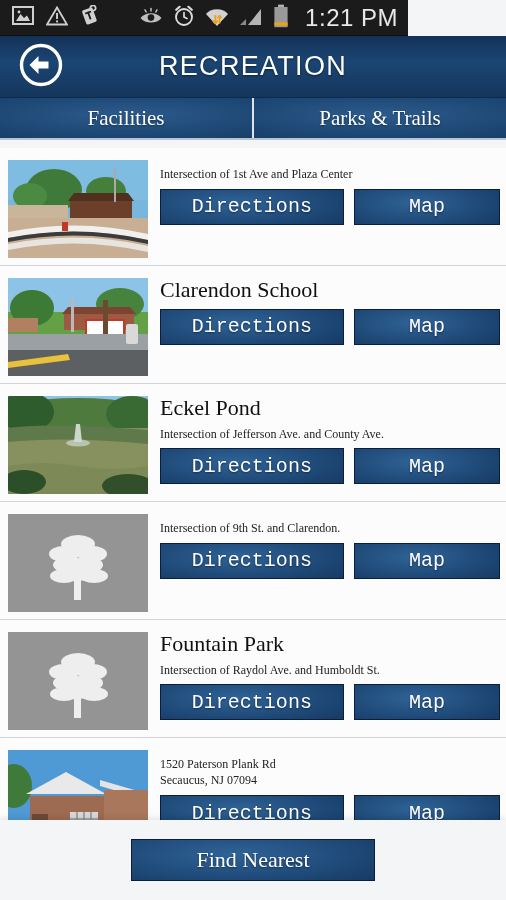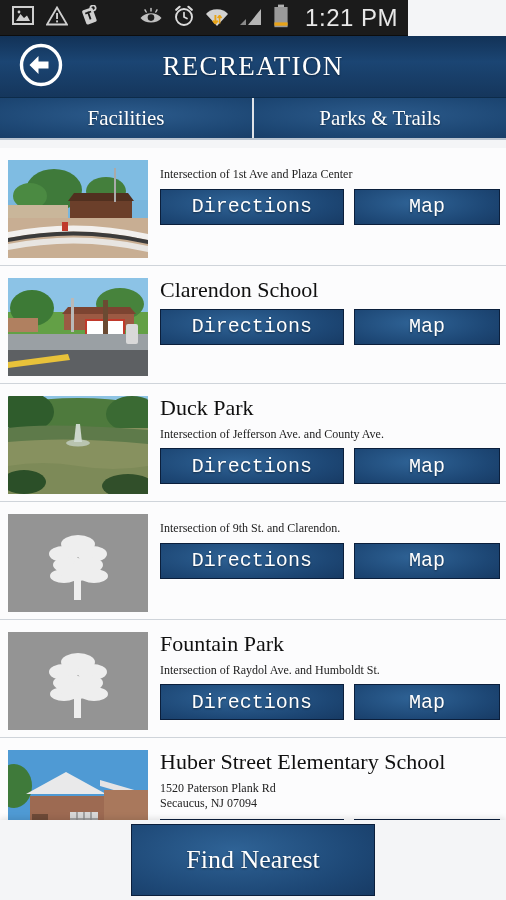--- a/index.html
+++ b/index.html
@@ -40,21 +40,21 @@
   .header{ border-bottom:1px solid #0c2b4a; }
   .back-btn{
     position:absolute; left:16px; top:50%; transform:translateY(-50%);
     width:50px; height:50px;
     display:flex; align-items:center; justify-content:center;
     cursor:pointer;
   }
   .header-title{
     width:100%; text-align:center;
     color:#ffffff; font-size:27px; letter-spacing:1.3px;
-    font-family:Liberation Serif, serif;
+    font-family:Liberation Sans, sans-serif;
     text-shadow:0 1px 2px rgba(0,0,0,.45);
   }
 
   
   .tabbar{
     display:flex; width:506px; height:42px;
     background:#fca5a5;
     border-bottom:2px solid #b9c3cf;
   }
   .tab{
@@ -126,23 +126,23 @@
 
   
   .footer{
     position:absolute; left:0; bottom:0;
     width:506px; height:80px;
     background:#f4f5f7;
     display:flex; align-items:center; justify-content:center;
     box-shadow:0 -2px 6px rgba(0,0,0,.10);
   }
   .find-nearest{
-    width:244px; height:72px;
+    width:244px; height:42px;
     display:flex; align-items:center; justify-content:center;
-    color:#ffffff; font-size:26px;
+    color:#ffffff; font-size:22px;
     cursor:pointer;
     background:
       radial-gradient(ellipse 120% 150% at 42% 36%, #2f6396 0%, #1d4775 44%, #0d2547 100%);
     border:1px solid #0b1f3c;
     font-family:"Liberation Serif", serif;
     text-shadow:0 1px 2px rgba(0,0,0,.45);
   }
 </style>
 </head>
 <body>
@@ -304,21 +304,21 @@
         <rect x="0" y="32" width="140" height="66" fill="#87915f"></rect>
         <path d="M0 32 Q40 26 140 34 L140 48 Q60 40 0 46 Z" fill="#5e7a4a"></path>
         <path d="M68 28 L72 28 L74 46 L66 46 Z" fill="#dfe7e2" opacity="0.85"></path>
         <ellipse cx="70" cy="47" rx="12" ry="3.5" fill="#cfdad3" opacity="0.7"></ellipse>
         <path d="M0 70 Q35 64 70 70 Q105 76 140 70 L140 98 L0 98 Z" fill="#7d8a58"></path>
         <ellipse cx="16" cy="86" rx="22" ry="12" fill="#2b4f28"></ellipse>
         <ellipse cx="120" cy="90" rx="26" ry="12" fill="#314f2a"></ellipse>
       </svg>
     </div>
     <div class="row-body">
-      <div class="row-title">Duck Park</div>
+      <div class="row-title">Eckel Pond</div>
       <div class="row-sub">Intersection of Jefferson Ave. and County Ave.</div>
       <div class="row-actions">
         <div class="btn btn-directions">Directions</div>
         <div class="btn btn-map">Map</div>
       </div>
     </div>
   </div>
 
   <div class="row">
     <div class="thumb">
@@ -388,21 +388,20 @@
           <line x1="62" y1="76" x2="90" y2="76"></line>
           <line x1="62" y1="83" x2="90" y2="83"></line>
           <line x1="69" y1="62" x2="69" y2="90"></line>
           <line x1="76" y1="62" x2="76" y2="90"></line>
           <line x1="83" y1="62" x2="83" y2="90"></line>
         </g>
         <rect x="24" y="64" width="16" height="26" fill="#6e4a38"></rect>
       </svg>
     </div>
     <div class="row-body">
-      <div class="row-title">Huber Street Elementary School</div>
       <div class="row-sub">1520 Paterson Plank Rd</div>
       <div class="row-sub" style="margin-top:0;">Secaucus, NJ 07094</div>
       <div class="row-actions">
         <div class="btn btn-directions">Directions</div>
         <div class="btn btn-map">Map</div>
       </div>
     </div>
   </div>
 
 </div>

